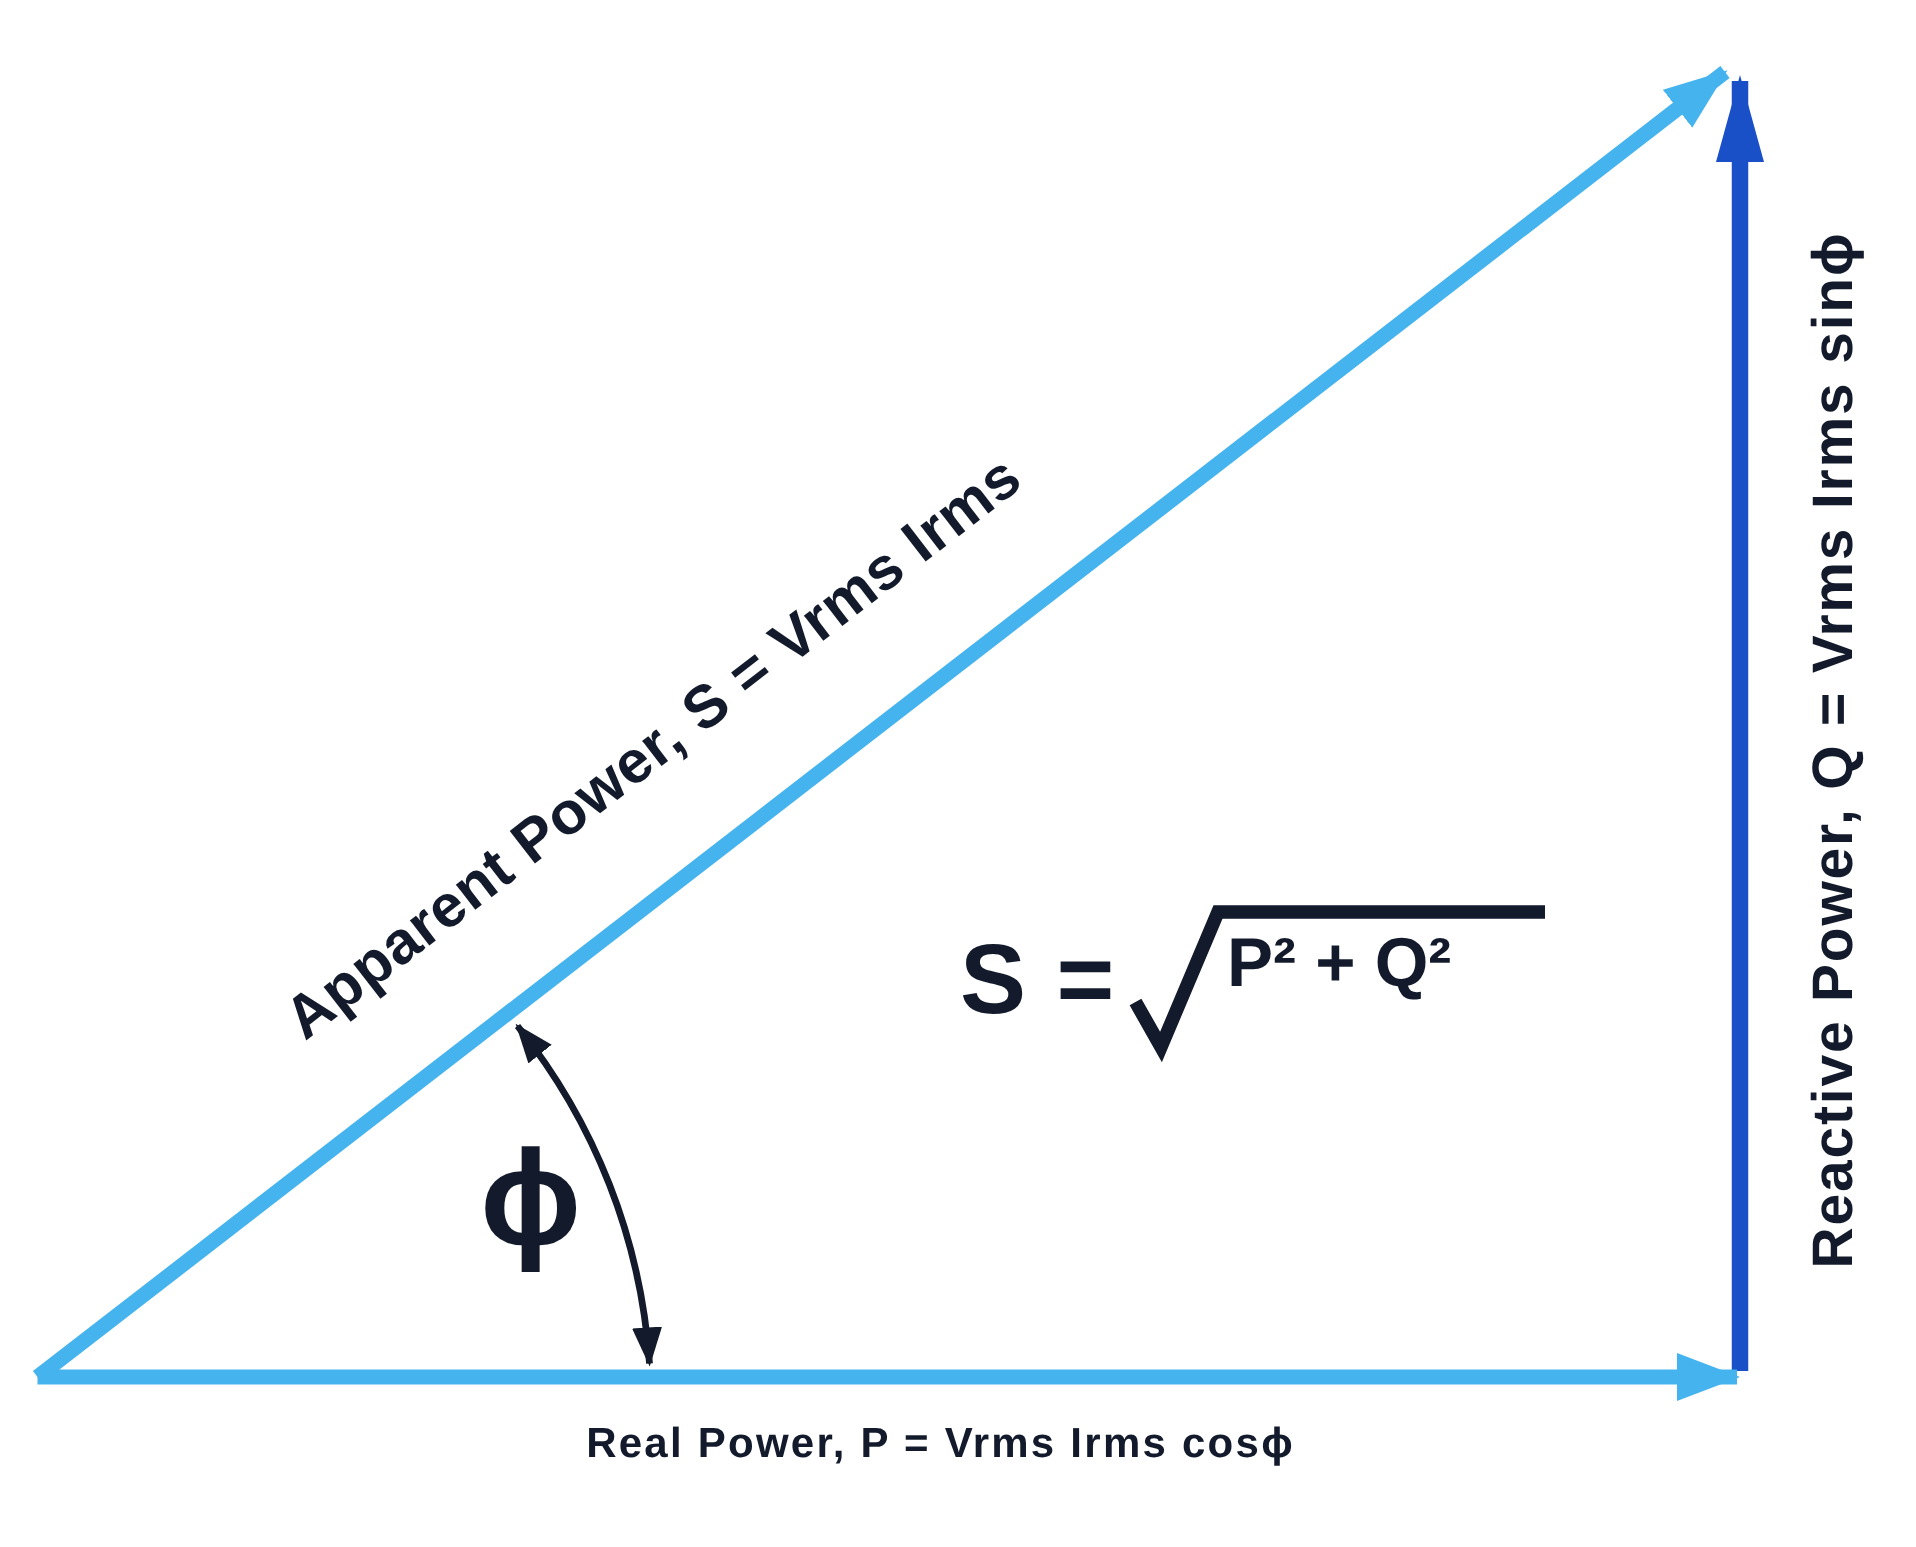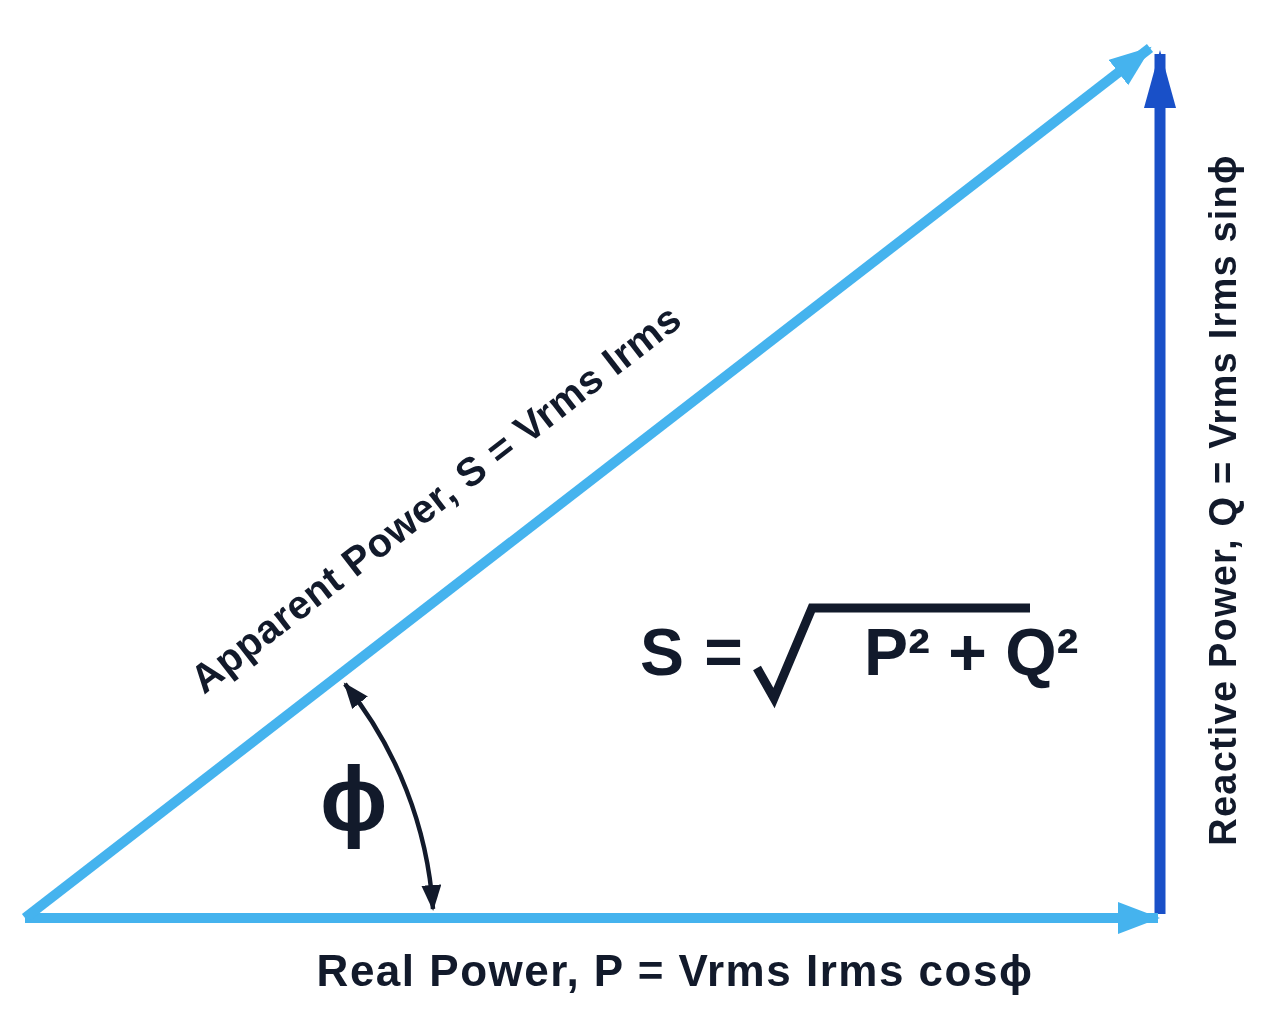--- a/index.html
+++ b/index.html
@@ -34,40 +34,39 @@
   }
   .apparent-label{
     left:210px; top:655px;
     height:48px; line-height:48px;
     font-size:40px; letter-spacing:0.5px;
     transform:rotate(-37.7deg);
     transform-origin:0 100%;
   }
   .real-label{
     left:627px; top:946px;
-    font-size:44px; letter-spacing:1.5px;
+    font-size:28px; letter-spacing:1.5px;
     transform:translateX(-50%);
-    margin-left:48px;
   }
   .reactive-label{
     left:1223px; top:500px;
     font-size:38px; letter-spacing:1.2px;
     transform:translate(-50%,-50%) rotate(-90deg);
   }
   .phi-label{
     left:320px; top:752px;
     font-size:90px; line-height:1.06;
   }
   .formula-lhs{
     left:640px; top:614px;
     font-size:66px; letter-spacing:1px;
   }
   .formula-radicand{
-    left:864px; top:614px;
-    font-size:66px; letter-spacing:0px;
+    left:818px; top:614px;
+    font-size:46px; letter-spacing:0px;
   }
   .sr{
     position:absolute; width:1px; height:1px;
     overflow:hidden; clip-path:inset(50%); white-space:nowrap;
   }
 </style>
 </head>
 <body>
 
 <div class="stage">

